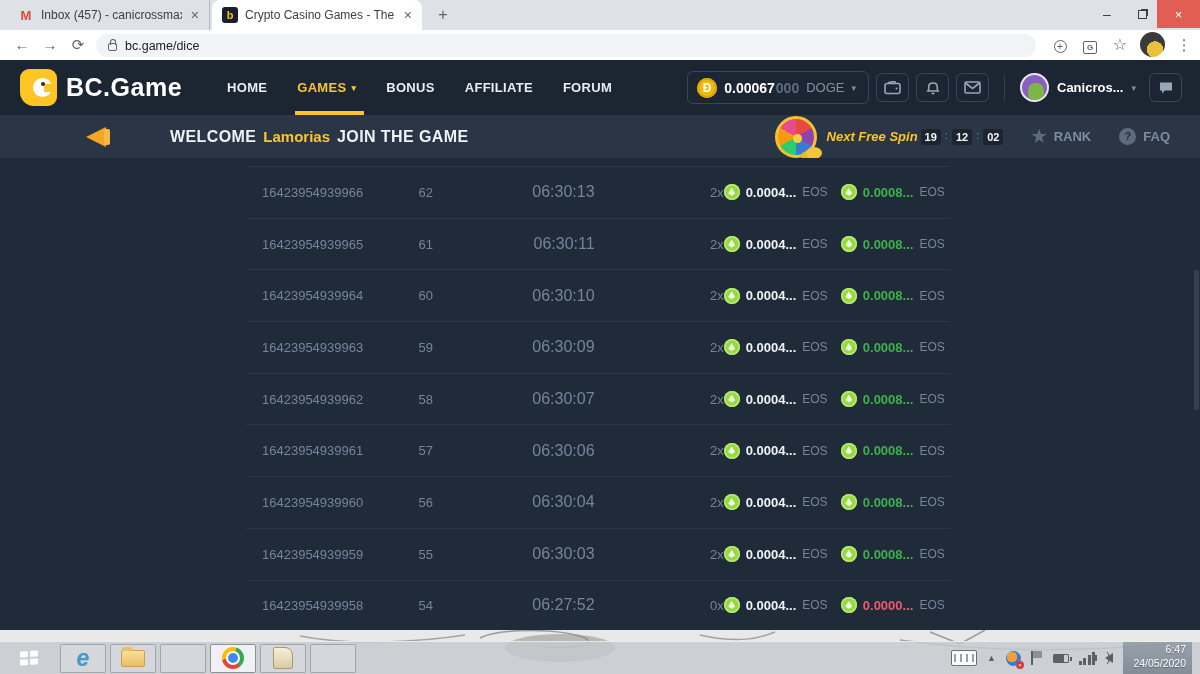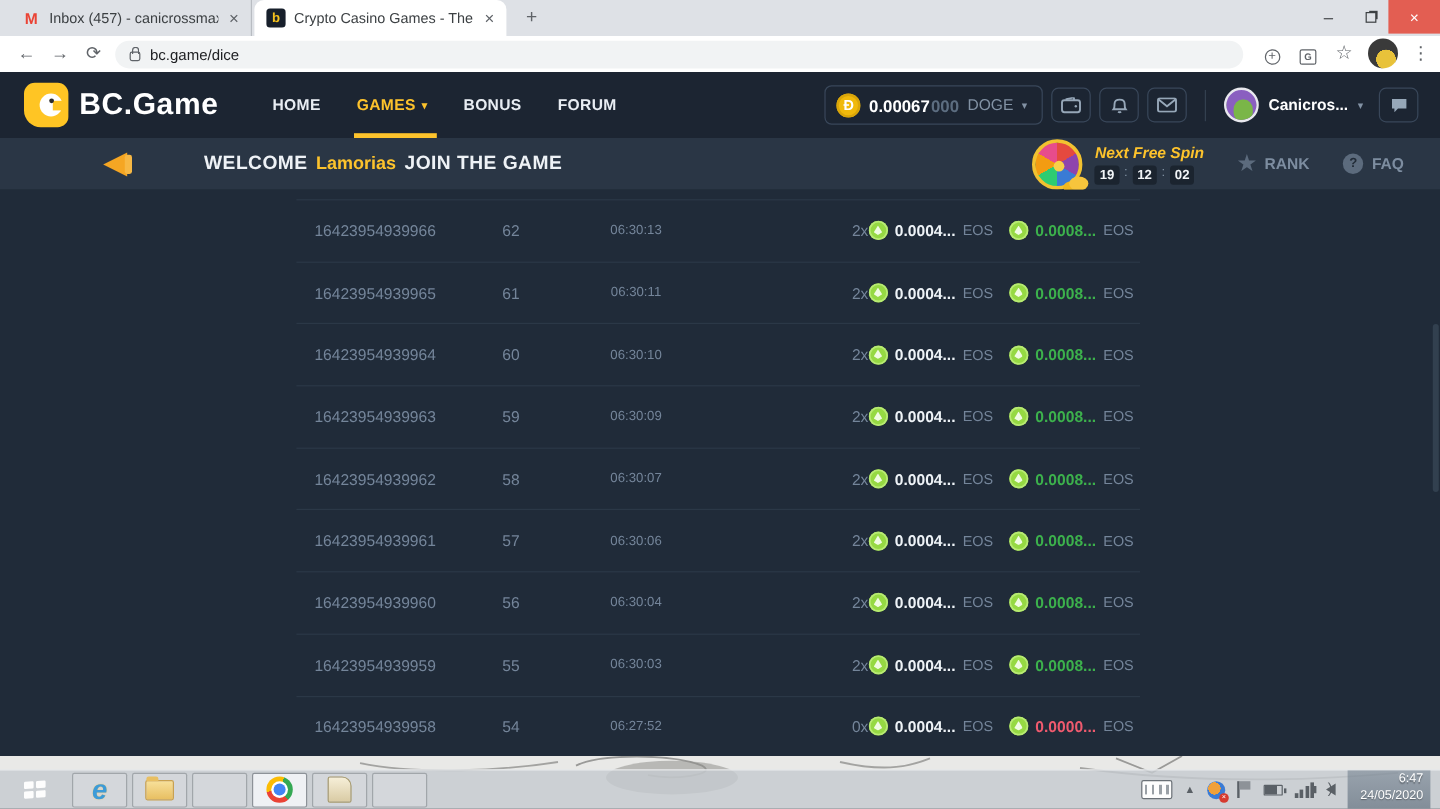--- a/index.html
+++ b/index.html
@@ -71,37 +71,37 @@
   .mega .cone { position:absolute; left:6px; top:2px; width:0; height:0; border-top:10px solid transparent; border-bottom:10px solid transparent; border-right:20px solid #f5a623; }
   .mega .back { position:absolute; right:0; top:4px; width:6px; height:16px; background:#f7b844; border-radius:2px; }
   .welcome-text { margin-left:60px; display:flex; align-items:center; gap:7px; }
   .w-small { color:#eef2f6; font-size:16px; font-weight:bold; letter-spacing:.4px; }
   .w-name { color:#fdc32c; font-size:15px; font-weight:bold; }
   .banner-right { margin-left:auto; display:flex; align-items:center; margin-right:30px; gap:28px; }
   .spin-group { display:flex; align-items:center; gap:10px; }
   .wheel { width:42px; height:42px; border-radius:50%; border:3px solid #f2c230; background:conic-gradient(#e5493f 0 60deg, #8e44ad 60deg 120deg, #3a7bd5 120deg 180deg, #2ecc71 180deg 240deg, #f39c12 240deg 300deg, #e74c8b 300deg 360deg); position:relative; }
   .wheel:after { content:""; position:absolute; left:15px; top:15px; width:9px; height:9px; border-radius:50%; background:#f7d04a; }
   .wheel .coins { position:absolute; right:-8px; bottom:-4px; width:16px; height:12px; background:#f7c53c; border-radius:50%; box-shadow:-6px 3px 0 -1px #f0b71f; }
-  .spin-col { display:flex; flex-direction:column; gap:3px; }
+  .spin-col { display:flex; flex-direction:row; gap:3px; }
   .spin-label { color:#fdc32c; font-size:13px; font-weight:bold; font-style:italic; }
   .timer { display:flex; align-items:flex-start; gap:4px; }
   .t-box { background:#1b242f; color:#f2f5f8; font-size:11px; font-weight:bold; padding:2px 4px; border-radius:3px; }
   .t-sep { color:#8292a4; font-size:11px; }
   .link-group { display:flex; align-items:center; gap:7px; color:#7d8da0; font-size:13px; font-weight:bold; }
   .star-glyph { color:#5c6b7d; font-size:17px; }
   .faq-circle { width:17px; height:17px; border-radius:50%; background:#5c6b7d; color:#222c38; font-size:11px; font-weight:bold; text-align:center; line-height:17px; }
 
   
   #content { position:absolute; top:158px; left:0; width:1200px; height:472px; background:#202b39; }
   #bets { position:absolute; left:247px; top:8px; width:703px; }
   .bet-row { display:flex; align-items:center; height:51.7px; border-top:1px solid #2b3847; }
   #bets .bet-row:last-child { border-bottom:1px solid #2b3847; }
   .c-id { width:140px; padding-left:15px; color:#74859a; font-size:13px; }
   .c-num { width:80px; text-align:center; color:#74859a; font-size:13px; }
-  .c-time { width:130px; text-align:center; color:#74859a; font-size:11px; }
+  .c-time { width:130px; text-align:right; color:#74859a; font-size:16px; }
   .c-mult { width:130px; text-align:right; color:#74859a; font-size:13px; }
   .c-bet, .c-payout { display:flex; align-items:center; gap:6px; }
   .c-bet { width:118px; } .c-payout { width:110px; }
   .eos-coin { width:16px; height:16px; border-radius:50%; background:#96d943; box-shadow:inset 0 0 0 1.5px #b8ea74; position:relative; flex:none; }
   .eos-coin:after { content:""; position:absolute; left:4.5px; top:3.5px; width:7px; height:8px; background:#f0fbe2; clip-path:polygon(50% 0, 100% 72%, 50% 100%, 0 72%); }
   .amt { font-size:13px; font-weight:bold; color:#eef3f7; }
   .amt.win { color:#3cb14c; }
   .amt.loss { color:#ef5a6e; }
   .cur { font-size:12px; color:#74859a; }
   #scroll-thumb { position:absolute; right:1px; top:112px; width:5px; height:140px; background:#32404f; border-radius:3px; }
@@ -192,20 +192,23 @@
         </div>
       <div class="nav-item active">
         <span>GAMES</span>
           <span class="caret">▾</span>
         <span class="underline"></span>
       </div>
       <div class="nav-item">
           <span>BONUS</span>
         </div>
       <div class="nav-item">
+          <span>AFFILIATE</span>
+        </div>
+      <div class="nav-item">
           <span>FORUM</span>
         </div>
     </div>
     <div class="hdr-right">
       <div id="balance-pill">
         <span class="doge-coin">Đ</span>
         <span class="bal-main">0.00067</span>
         <span class="bal-faded">000</span>
         <span class="bal-cur">DOGE</span>
         <span class="bal-caret">▾</span>

